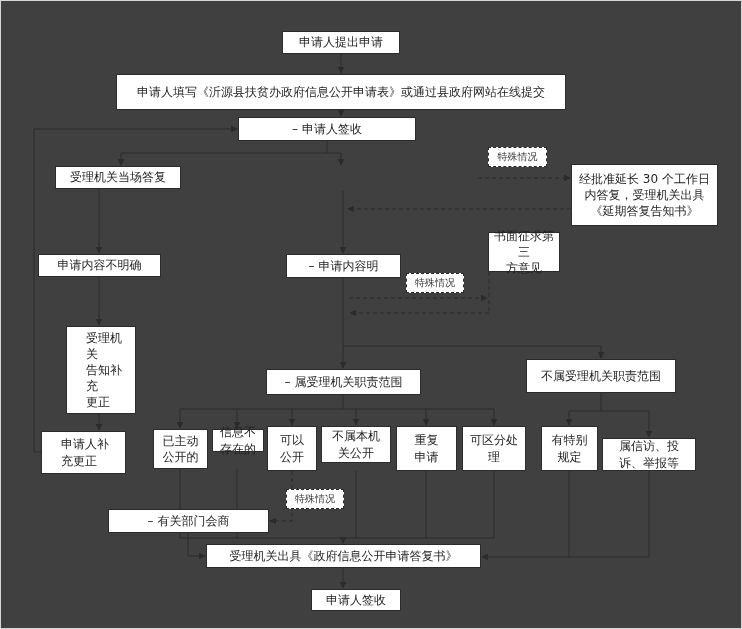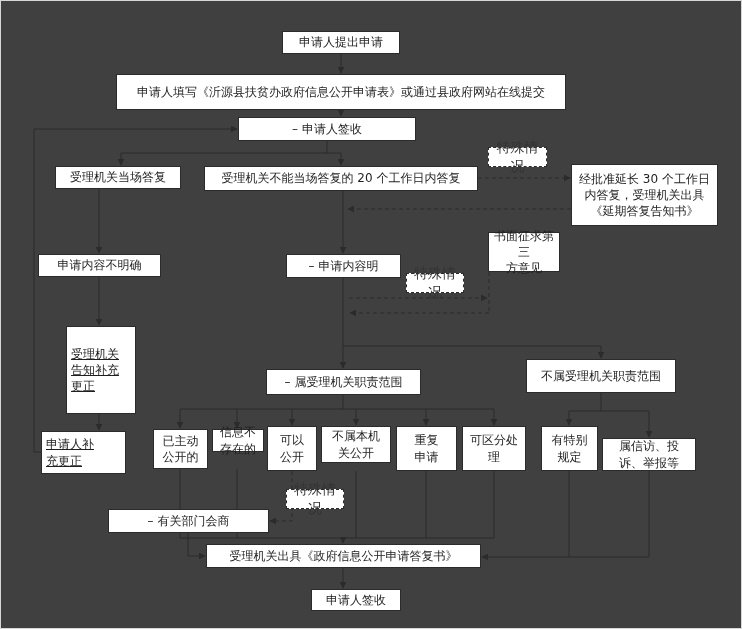--- a/index.html
+++ b/index.html
@@ -10,22 +10,22 @@
     border:1px solid #d7d7d7; overflow:hidden;
   }
   .stage svg { position:absolute; left:0; top:0; z-index:0; }
   .box {
     position:absolute; z-index:1;
     border:1px solid #2b2b2b; background:#fff;
     display:flex; align-items:center; justify-content:center;
     text-align:center; font-size:12px; line-height:1.35;
     white-space:pre-line; padding:1px 3px; color:#1f1f1f;
   }
-  .box.ta-l { justify-content:flex-start; text-align:left; padding-left:4px;text-decoration:underline; }
-  .box.dashed { border-style:dashed; font-size:14px; color:#333; padding:0 2px; }
+  .box.ta-l { justify-content:flex-start; text-align:left; padding-left:19px; }
+  .box.dashed { border-style:dashed; font-size:10px; color:#333; padding:0 2px; }
 </style>
 </head>
 <body>
 
 <div class="stage">
 
   <svg width="742" height="629" viewBox="0 0 742 629">
     <defs>
       <marker id="ah" viewBox="0 0 10 10" refX="9" refY="5" markerWidth="7" markerHeight="7" orient="auto" markerUnits="userSpaceOnUse">
         <path d="M0,0 L10,5 L0,10 z" fill="#2b2b2b"></path>
@@ -96,21 +96,20 @@
   </svg>
 
   <div class="box" style="left:281px;top:30px;width:118px;height:23px">申请人提出申请</div>
 
   <div class="box" style="left:115px;top:73px;width:450px;height:36px">申请人填写《沂源县扶贫办政府信息公开申请表》或通过县政府网站在线提交</div>
 
   <div class="box" style="left:237px;top:116px;width:178px;height:24px">– 申请人签收</div>
 
   <div class="box" style="left:54px;top:165px;width:126px;height:23px">受理机关当场答复</div>
 
-  <div class="box" style="left:203px;top:165px;width:274px;height:25px">受理机关不能当场答复的 20 个工作日内答复</div>
 
   <div class="box dashed" style="left:487px;top:146px;width:59px;height:20px">特殊情况</div>
 
   <div class="box" style="left:570px;top:163px;width:147px;height:62px">经批准延长 30 个工作日
 内答复，受理机关出具
 《延期答复告知书》</div>
 
   <div class="box" style="left:487px;top:231px;width:72px;height:40px">书面征求第三
 方意见</div>
 

